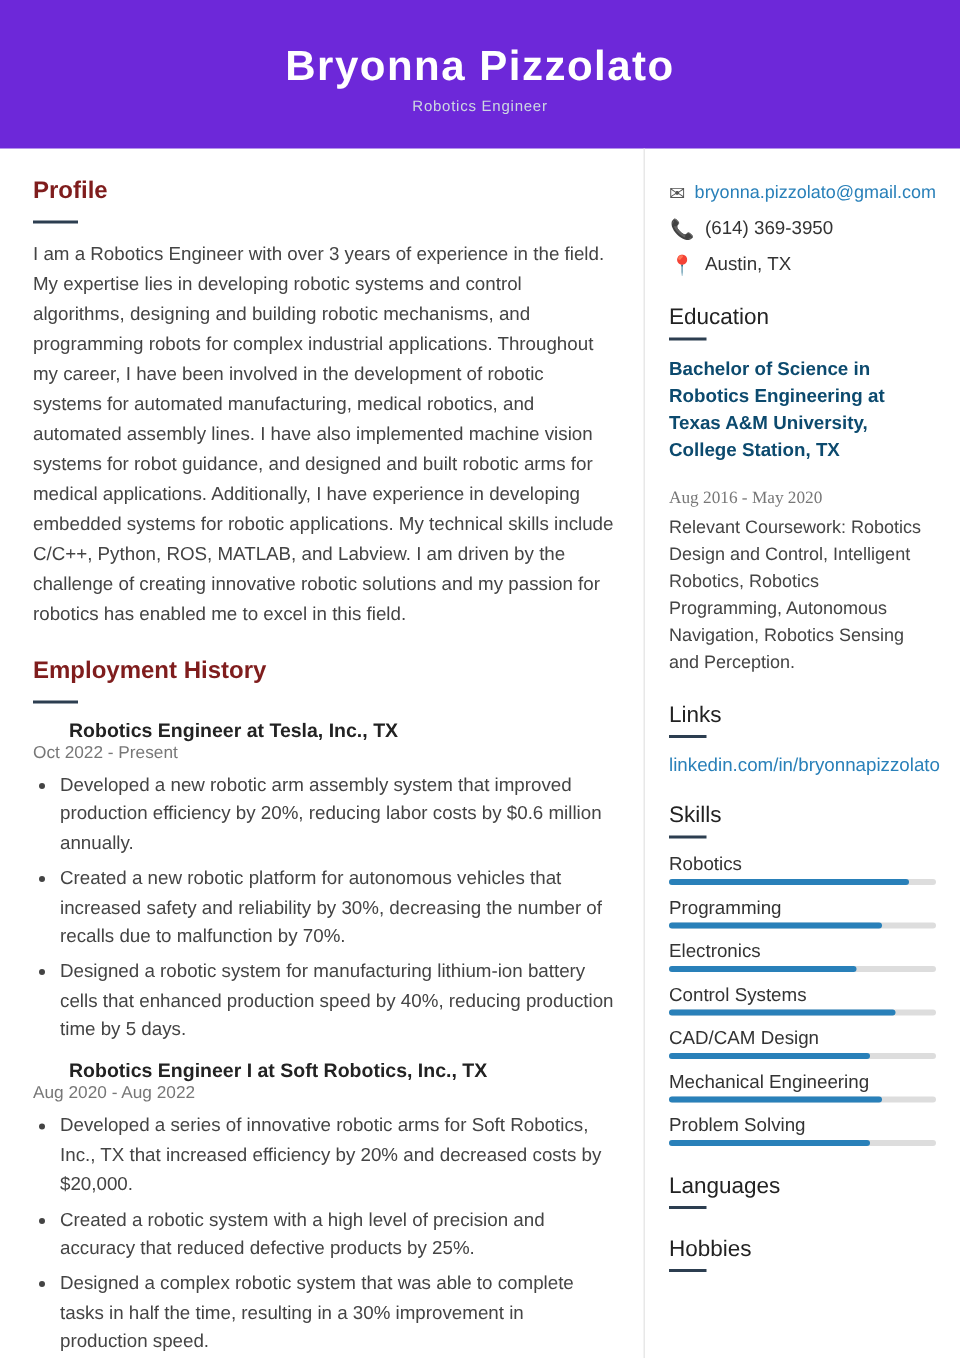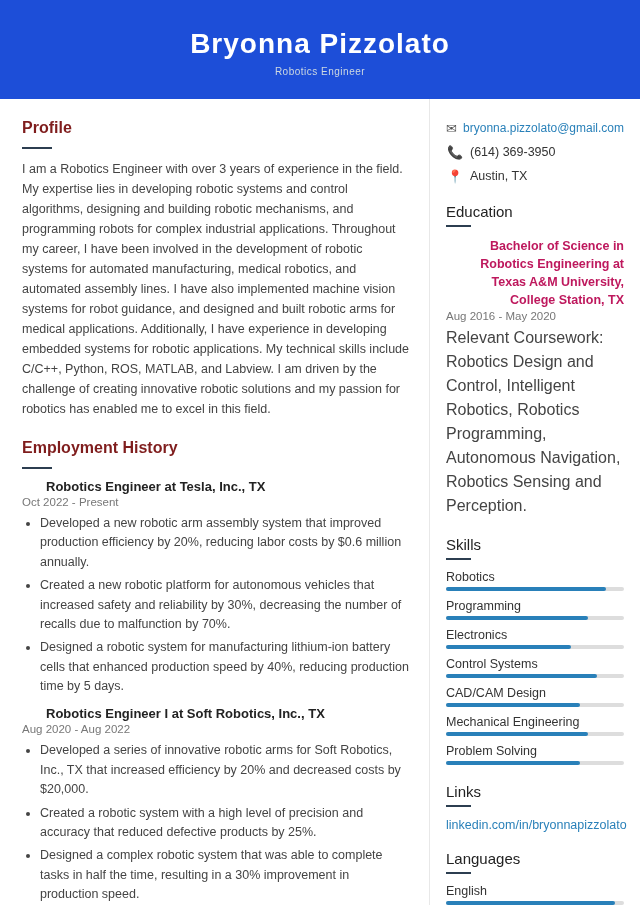--- a/index.html
+++ b/index.html
@@ -5,21 +5,21 @@
     * { box-sizing: border-box; margin: 0; padding: 0; }
     body {
       font-family: Arial, sans-serif;
       font-size: 13px;
       color: #333;
       background: #fff;
       width: 640px;
       min-height: 905px;
     }
     .header {
-      background: #1d4ed8;
+      background: #6d28d9;
       color: #fff;
       text-align: center;
       padding: 28px 20px 22px;
     }
     .header h1 {
       font-size: 28px;
       font-weight: bold;
       letter-spacing: 1px;
       margin-bottom: 6px;
     }
@@ -104,32 +104,32 @@
       color: #555;
     }
     .contact-link {
       color: #2980b9;
       text-decoration: none;
       font-size: 12px;
     }
     .edu-degree {
       font-weight: bold;
       font-size: 12.5px;
-      color: #be185d;
+      color: #0c4a6e;
       line-height: 1.45;
-      margin-bottom: 0;
-      text-align: right;
+      margin-bottom: 16px;
     }
     .edu-date {
       font-size: 11.5px;
       color: #777;
       margin-bottom: 4px;
+      font-family: Liberation Serif, serif;
     }
     .edu-text {
-      font-size: 16px;
+      font-size: 12px;
       color: #444;
       line-height: 1.5;
     }
     .link-a {
       color: #2980b9;
       text-decoration: none;
       font-size: 12.5px;
     }
     .skill-item {
       margin-bottom: 8px;
@@ -234,20 +234,26 @@
 
     <div class="right-section">
       <div class="right-section-title">Education</div>
       <hr class="right-section-divider">
       <div class="edu-degree">Bachelor of Science in Robotics Engineering at Texas A&amp;M University, College Station, TX</div>
       <div class="edu-date">Aug 2016 - May 2020</div>
       <div class="edu-text">Relevant Coursework: Robotics Design and Control, Intelligent Robotics, Robotics Programming, Autonomous Navigation, Robotics Sensing and Perception.</div>
     </div>
 
     <div class="right-section">
+      <div class="right-section-title">Links</div>
+      <hr class="right-section-divider">
+      <a class="link-a" href="#">linkedin.com/in/bryonnapizzolato</a>
+    </div>
+
+    <div class="right-section">
       <div class="right-section-title">Skills</div>
       <hr class="right-section-divider">
       <div id="skills-container">
           <div class="skill-item">
       <div class="skill-label">Robotics</div>
       <div class="skill-bar-bg">
         <div class="skill-bar-fill" style="width:90%"></div>
       </div>
     </div>
           <div class="skill-item">
@@ -283,42 +289,22 @@
           <div class="skill-item">
       <div class="skill-label">Problem Solving</div>
       <div class="skill-bar-bg">
         <div class="skill-bar-fill" style="width:75%"></div>
       </div>
     </div>
         </div>
     </div>
 
     <div class="right-section">
-      <div class="right-section-title">Links</div>
-      <hr class="right-section-divider">
-      <a class="link-a" href="#">linkedin.com/in/bryonnapizzolato</a>
-    </div>
-
-    <div class="right-section">
       <div class="right-section-title">Languages</div>
       <hr class="right-section-divider">
-      <div id="languages-container">
-          <div class="lang-item">
-      <div class="skill-label">English</div>
-      <div class="skill-bar-bg">
-        <div class="skill-bar-fill" style="width:95%"></div>
-      </div>
-    </div>
-          <div class="lang-item">
-      <div class="skill-label">Bengali</div>
-      <div class="skill-bar-bg">
-        <div class="skill-bar-fill" style="width:60%"></div>
-      </div>
-    </div>
-        </div>
     </div>
 
     <div class="right-section">
       <div class="right-section-title">Hobbies</div>
       <hr class="right-section-divider">
     </div>
 
   </div>
 </div>
 

